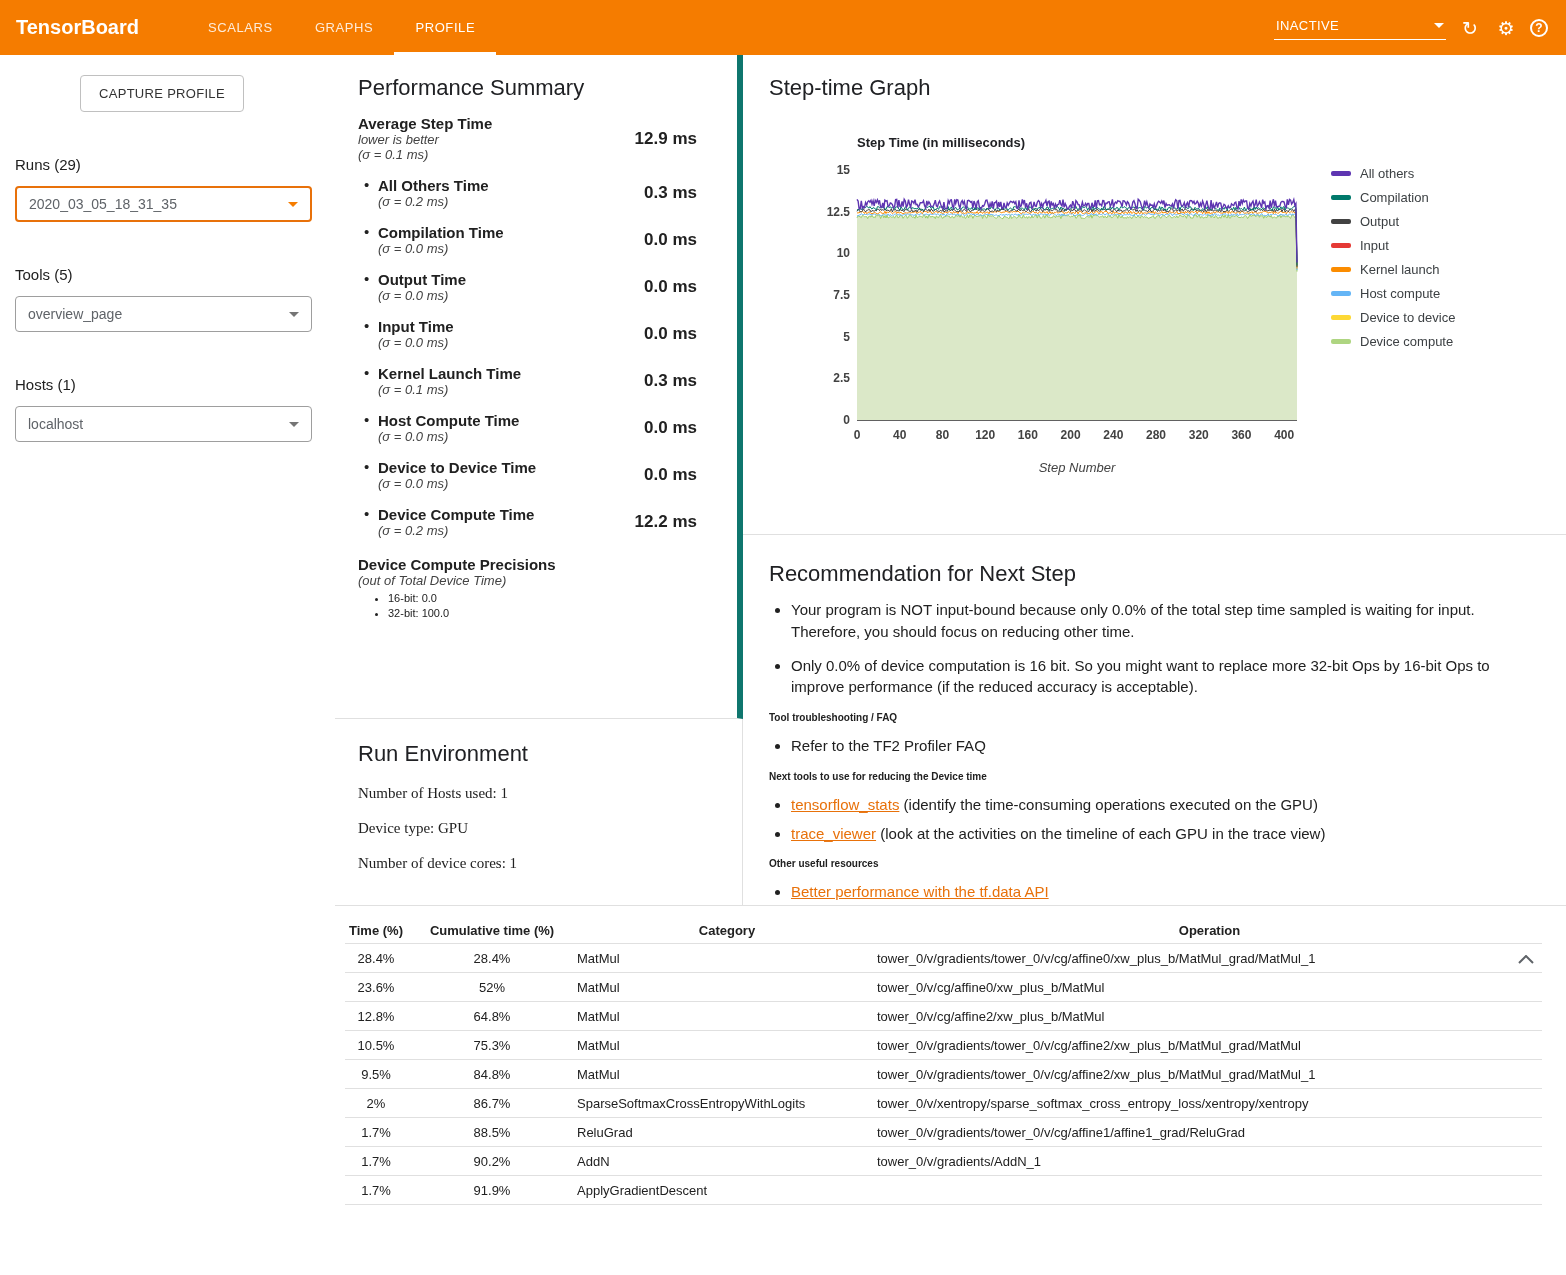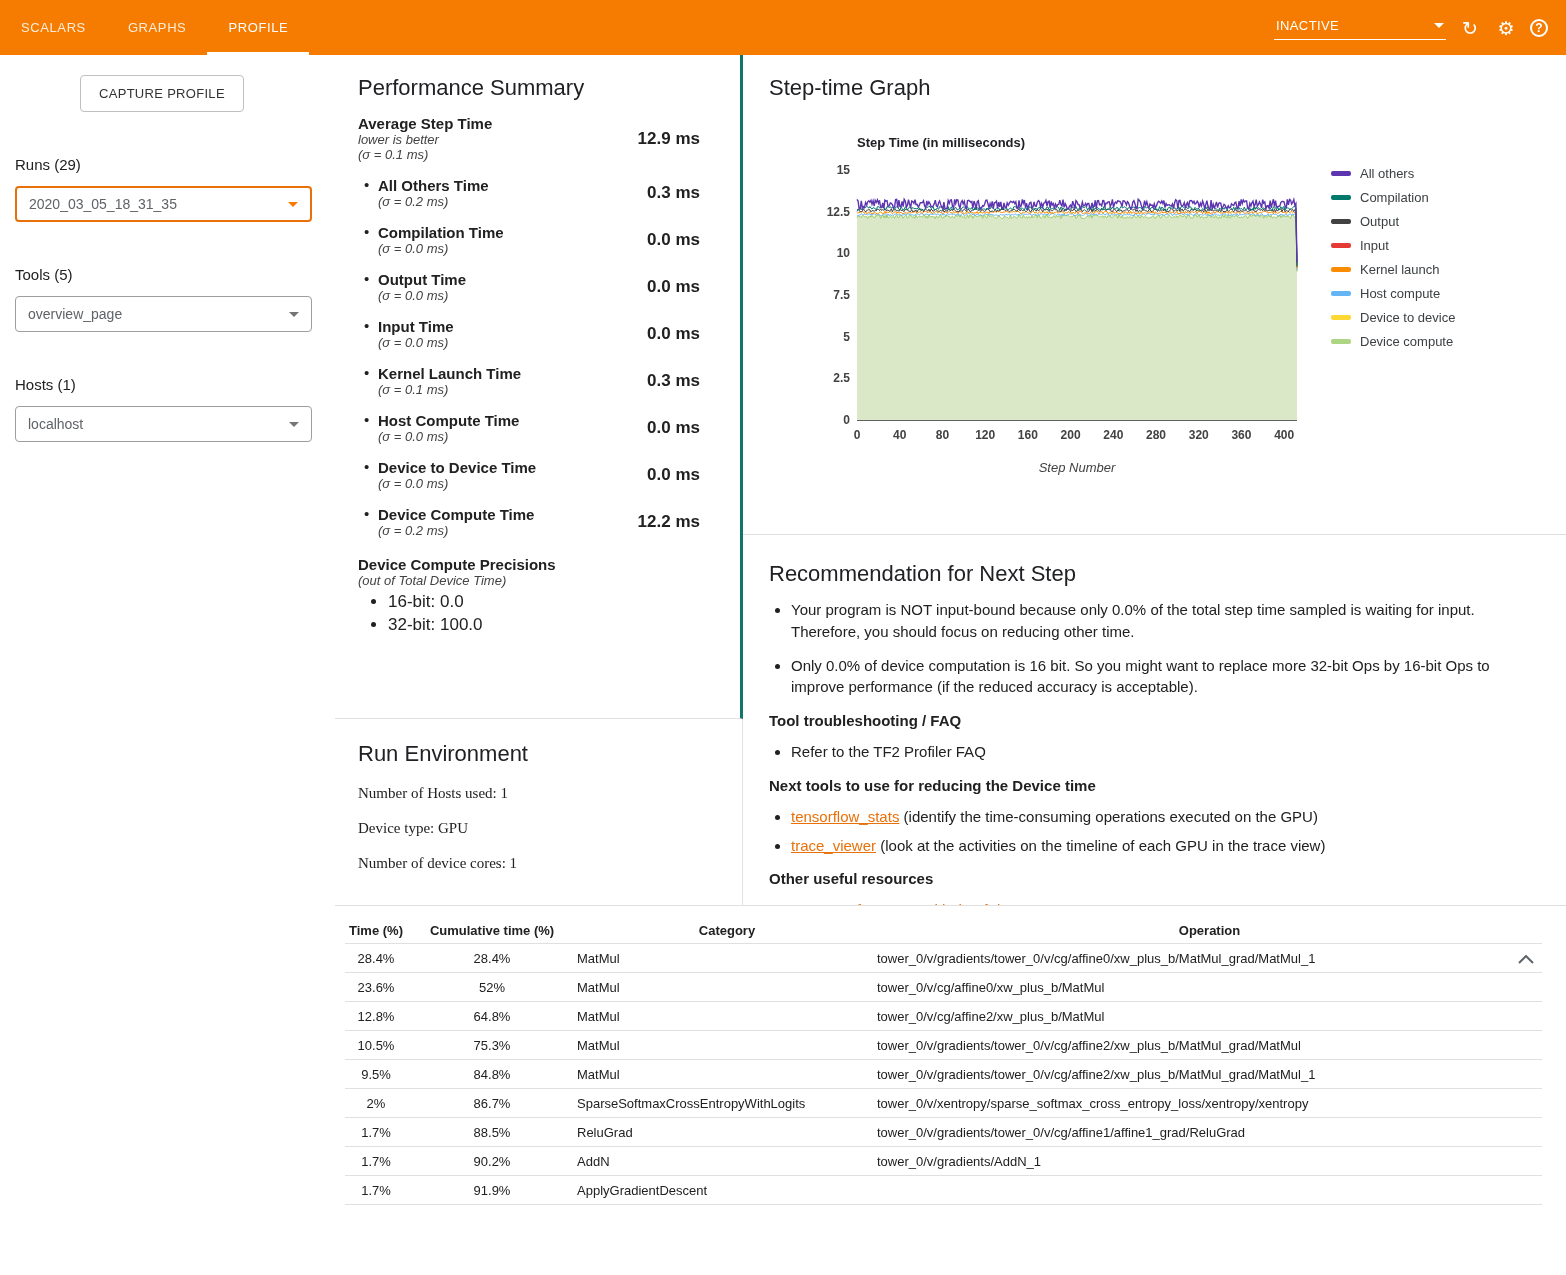--- a/index.html
+++ b/index.html
@@ -38,74 +38,75 @@
   .dropdown { margin-left:15px; width:297px; height:36px; border:1px solid #9e9e9e; border-radius:4px;
     display:flex; align-items:center; justify-content:space-between; padding:0 12px; cursor:pointer;gap:44px; }
   .dropdown.focused { border:2px solid var(--link); }
   .dropdown .dd-value { font-size:14px; color:#5f6368; }
 
   
   .content-grid { display:grid; grid-template-columns:408px 1fr; grid-template-rows:480px 184px 186px; }
   .content-grid section { overflow:hidden; }
   h2 { font-weight:400; font-size:22px; color:#202124; margin:0; }
 
-  .perf { grid-column:1; grid-row:1/3; border-right:3px solid #0f766e; border-bottom:1px solid #e0e0e0; padding:20px 40px 0 23px; }
+  .perf { grid-column:1; grid-row:1/3; border-right:6px solid #0f766e; border-bottom:1px solid #e0e0e0; padding:20px 40px 0 23px; }
   .graph-sec { grid-column:2; grid-row:1; border-bottom:1px solid #e0e0e0; padding:20px 20px 0 26px; }
   .runenv { grid-column:1; grid-row:3; border-right:1px solid #e0e0e0; padding:22px 40px 0 23px; }
   .reco { grid-column:2; grid-row:2/4; padding:26px 30px 0 26px; }
 
   
   .psum-row { display:flex; justify-content:space-between; align-items:center; margin:14px 0 15px 0; }
   .psum-row .lbl { font-weight:bold; font-size:15px; color:#212121; }
   .psum-row .note, .psum-row .sigma, .prec .subtitle { font-style:italic; font-size:13px; color:#424242; }
   .psum-row .val { font-weight:bold; font-size:17px; white-space:nowrap; }
   .psum-row.item .lbls { position:relative; padding-left:20px; }
   .psum-row.item .lbls::before { content:"•"; position:absolute; left:6px; top:-1px; font-size:15px; }
   .prec { margin-top:18px; }
   .prec .lbl { font-weight:bold; font-size:15px; }
-  .prec ul { margin:4px 0 0 0; padding-left:30px; font-size:17px; }
+  .prec ul { margin:4px 0 0 0; padding-left:30px; font-size:11px; }
   .prec li { margin:3px 0; }
 
   
   .runenv p { font-size:15px; margin:18px 0;font-family:Liberation Serif, serif; }
 
   
   .chart-wrap { margin-top:34px; margin-left:48px; }
   .chart-title { font-size:13px; font-weight:bold; color:#202124; margin-left:40px; margin-bottom:10px; }
   .chart-flex { display:flex; gap:14px; }
   svg text { font-family:"Liberation Sans",sans-serif; font-size:12px; font-weight:bold; fill:#424242; }
   .xlabel { font-style:italic; font-size:13px; color:#424242; text-align:center; width:440px; margin:6px 0 0 40px; }
   .legend { padding-top:6px; }
   .legend-item { display:flex; align-items:center; gap:9px; margin-bottom:9px; font-size:13px; color:#3c4043; }
   .legend-swatch { width:20px; height:5px; border-radius:2px; flex:none; background:#999; }
 
   
   .reco ul { margin:12px 0 4px 0; padding-left:22px; }
   .reco li { font-size:15px; line-height:1.45; margin-bottom:12px; }
   .reco .tools-list li { margin-bottom:7px; }
-  .sub-h { font-weight:bold; font-size:15px; margin-top:14px; }
+  .sub-h { font-weight:bold; font-size:10px; margin-top:14px; }
   .reco a { color:var(--link); text-decoration:underline; cursor:pointer; }
 
   
   .top-ops { height:370px; border-top:1px solid #e0e0e0; padding:0 24px 0 10px; position:relative; overflow:hidden; }
   .top-ops h2 { margin:26px 0 0 21px; }
   .collapse-btn { position:absolute; right:28px; top:40px; cursor:pointer; padding:4px; }
   .ops-table { margin-top:11px; font-size:13px; }
   .ops-row { display:grid; grid-template-columns:62px 170px 300px 1fr; align-items:center; height:29px; border-bottom:1px solid #e0e0e0; }
   .ops-row.head { height:27px; font-weight:bold; }
   .c-time,.c-cum { text-align:center; }
   .ops-row.head .c-cat, .ops-row.head .c-op { text-align:center; }
   .c-cat,.c-op { text-align:left; white-space:nowrap; overflow:hidden; }
 </style>
 </head>
 <body>
 
 <div class="app">
 
   <header class="topbar">
+    <div class="brand">TensorBoard</div>
     <nav class="tabs">
       <div class="tab">SCALARS</div>
       <div class="tab">GRAPHS</div>
       <div class="tab active">PROFILE</div>
     </nav>
     <div class="header-right">
       <div class="status-select">
         <span>INACTIVE</span>
         <span class="caret white"></span>
       </div>

